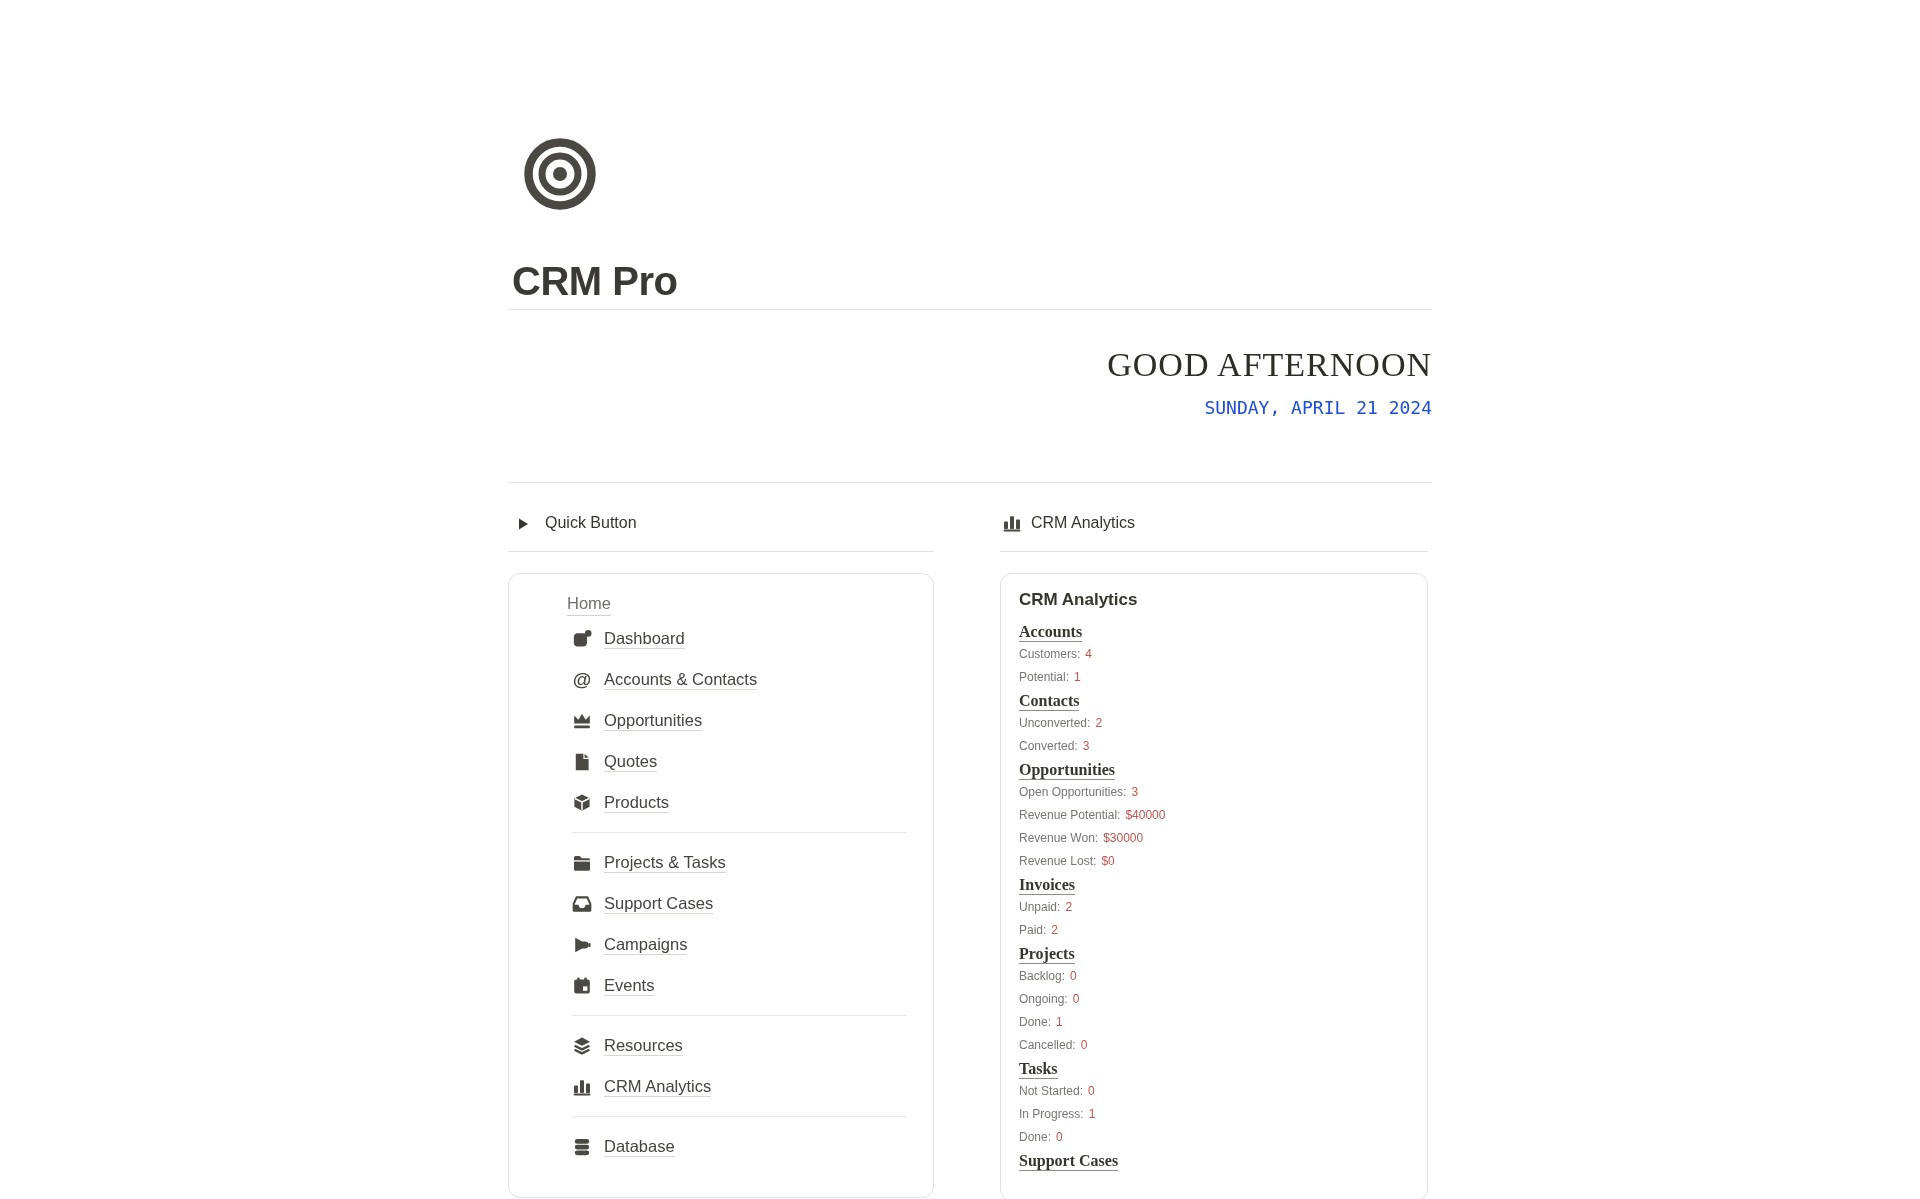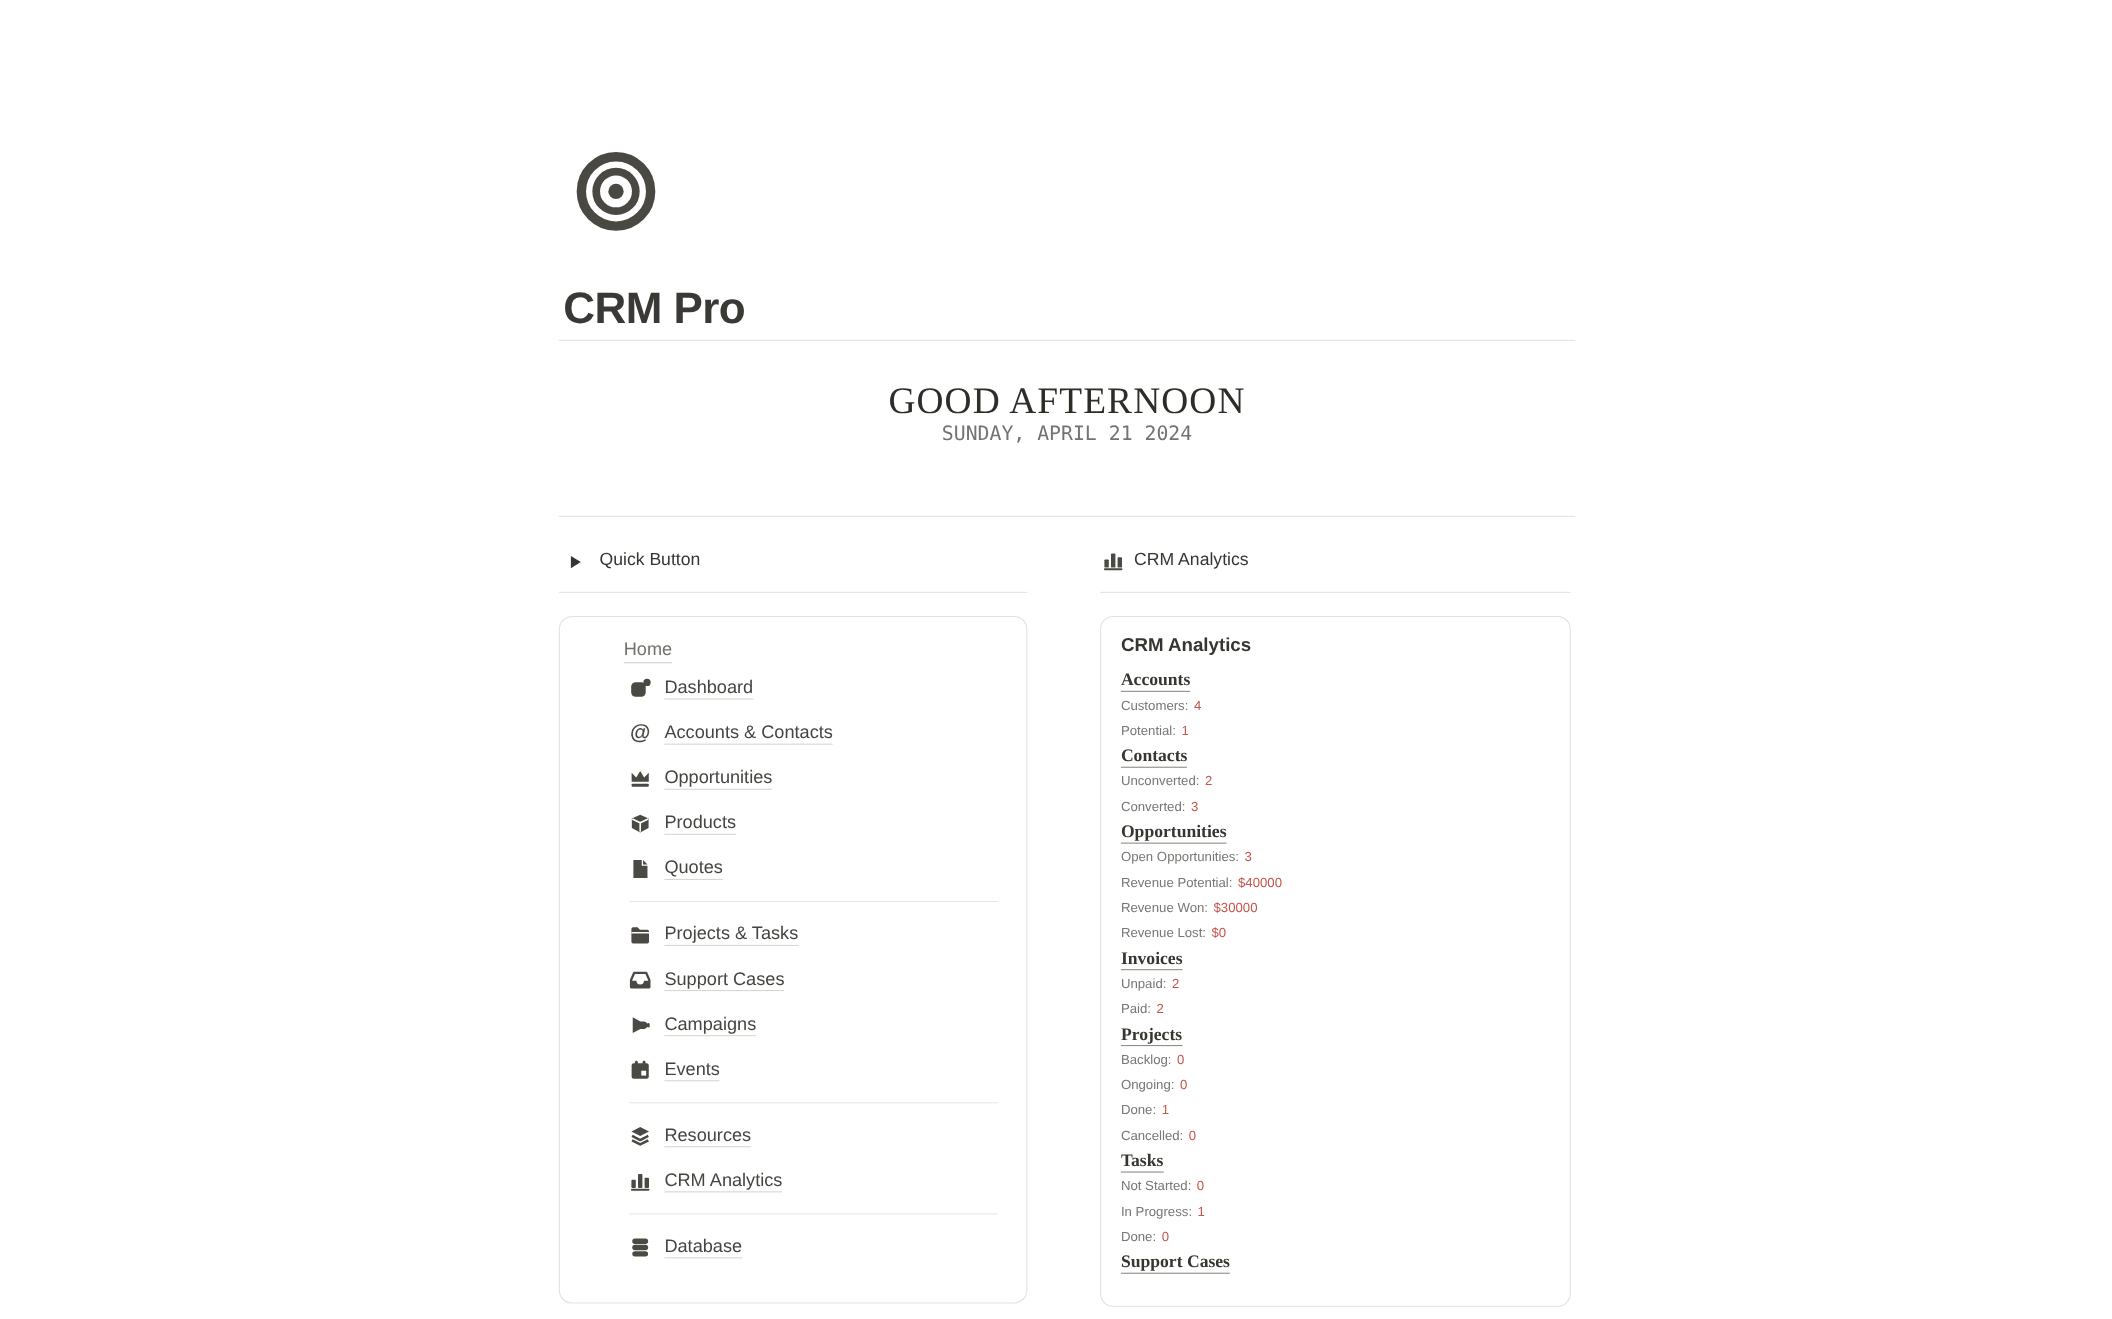--- a/index.html
+++ b/index.html
@@ -10,25 +10,25 @@
   .page-icon-wrap { padding-top:137px; margin-left:15px; }
   .page-icon-wrap svg { display:block; }
 
   .page-title { margin:46px 0 0 4px; font-size:40px; line-height:48px; font-weight:700;
                 letter-spacing:-0.5px; color:#3b3935; }
 
   .divider { height:1px; background:#e4e3df; }
   .divider-1 { margin-top:4px; }
   .divider-2 { margin-top:64px; }
 
-  .greeting-block { margin-top:36px; text-align:center; }
+  .greeting-block { margin-top:36px; text-align:right; }
   .greeting { font-family:"Liberation Serif","DejaVu Serif",serif; font-size:34px;
               line-height:38px; letter-spacing:1px; color:#2f2d28; }
-  .date-line { margin-top:0; font-family:"DejaVu Sans Mono","Liberation Mono",monospace;
-               font-size:18px; line-height:21px; color:#737373; }
+  .date-line { margin-top:13px; font-family:"DejaVu Sans Mono","Liberation Mono",monospace;
+               font-size:18px; line-height:21px; color:#1d4ed8; }
   .time-line { margin-top:8px; font-family:"DejaVu Sans Mono","Liberation Mono",monospace;
                font-size:18px; line-height:21px; color:#37352f; }
 
   .columns { margin-top:29px; display:flex; }
   .col-left  { width:426px; margin-right:66px; }
   .col-right { width:428px; }
 
   .col-header { display:flex; align-items:center; height:22px; }
   .col-header-rule { margin-top:17px; }
   .toggle-triangle { width:11px; height:12px; margin:1px 16px 0 10px; flex:none; }
@@ -116,34 +116,34 @@
             <svg viewBox="0 0 20 20">
                 <path class="icon-fill" d="M2.2 4.6 L6.4 8.8 L10 2.8 L13.6 8.8 L17.8 4.6 L17.8 12.6 L2.2 12.6 Z"></path>
                 <rect class="icon-fill" x="2.2" y="14.4" width="15.6" height="2.8" rx="0.8"></rect>
               </svg>
           </span>
           <span class="nav-label">Opportunities</span>
         </div>
         <div class="nav-item">
           <span class="nav-icon">
             <svg viewBox="0 0 20 20">
+                <path class="icon-fill" d="M3.8 1.8 H11.4 V7 H16.6 V18.2 H3.8 Z"></path>
+                <path class="icon-fill" d="M12.6 1.8 L16.6 5.8 H12.6 Z"></path>
+              </svg>
+          </span>
+          <span class="nav-label">Quotes</span>
+        </div>
+        <div class="nav-item">
+          <span class="nav-icon">
+            <svg viewBox="0 0 20 20">
                 <path class="icon-fill" d="M10 1.6 L17.6 5.2 V13.8 L10 17.8 L2.4 13.8 V5.2 Z"></path>
                 <path d="M2.8 5.5 L10 9 L17.2 5.5 M10 9.2 V17.2" stroke="#ffffff" stroke-width="1.5" fill="none"></path>
               </svg>
           </span>
           <span class="nav-label">Products</span>
-        </div>
-        <div class="nav-item">
-          <span class="nav-icon">
-            <svg viewBox="0 0 20 20">
-                <path class="icon-fill" d="M3.8 1.8 H11.4 V7 H16.6 V18.2 H3.8 Z"></path>
-                <path class="icon-fill" d="M12.6 1.8 L16.6 5.8 H12.6 Z"></path>
-              </svg>
-          </span>
-          <span class="nav-label">Quotes</span>
         </div>
 
         <div class="nav-divider"></div>
 
         
         <div class="nav-item">
           <span class="nav-icon">
             <svg viewBox="0 0 20 20">
                 <path class="icon-fill" d="M2 4.4 a1.5 1.5 0 0 1 1.5-1.5 h4.1 l2.2 2.4 h6.7 A1.5 1.5 0 0 1 18 6.8 v9.4 a1.5 1.5 0 0 1 -1.5 1.5 h-13 A1.5 1.5 0 0 1 2 16.2 Z"></path>
                 <rect x="2" y="7.3" width="16" height="1.3" fill="#ffffff"></rect>

